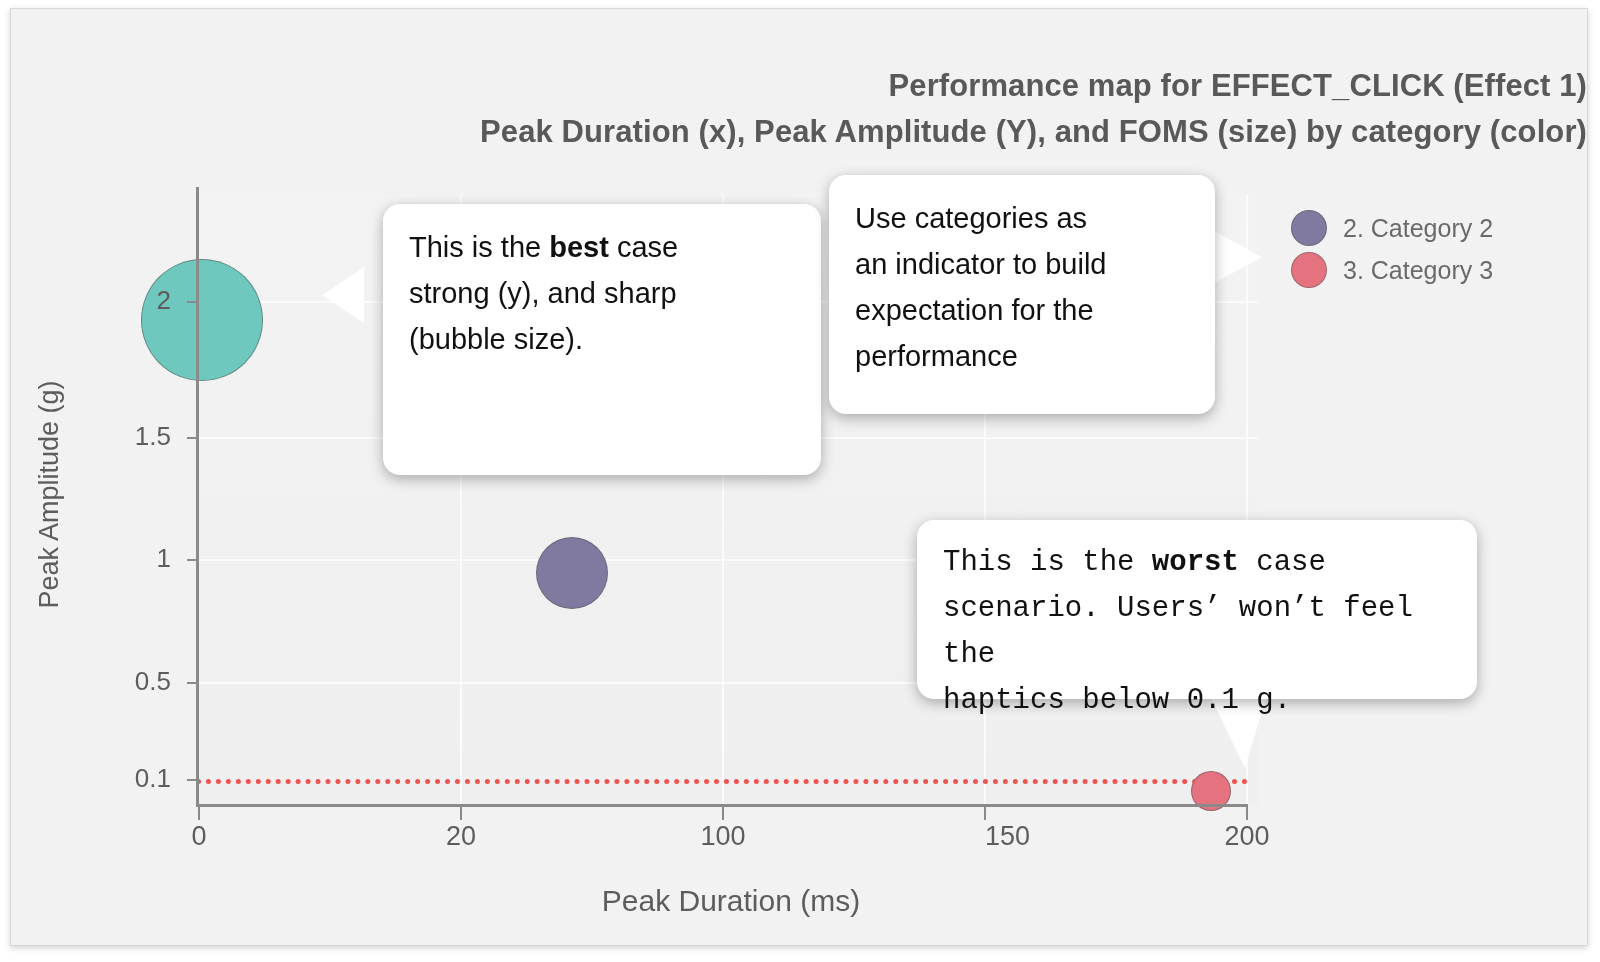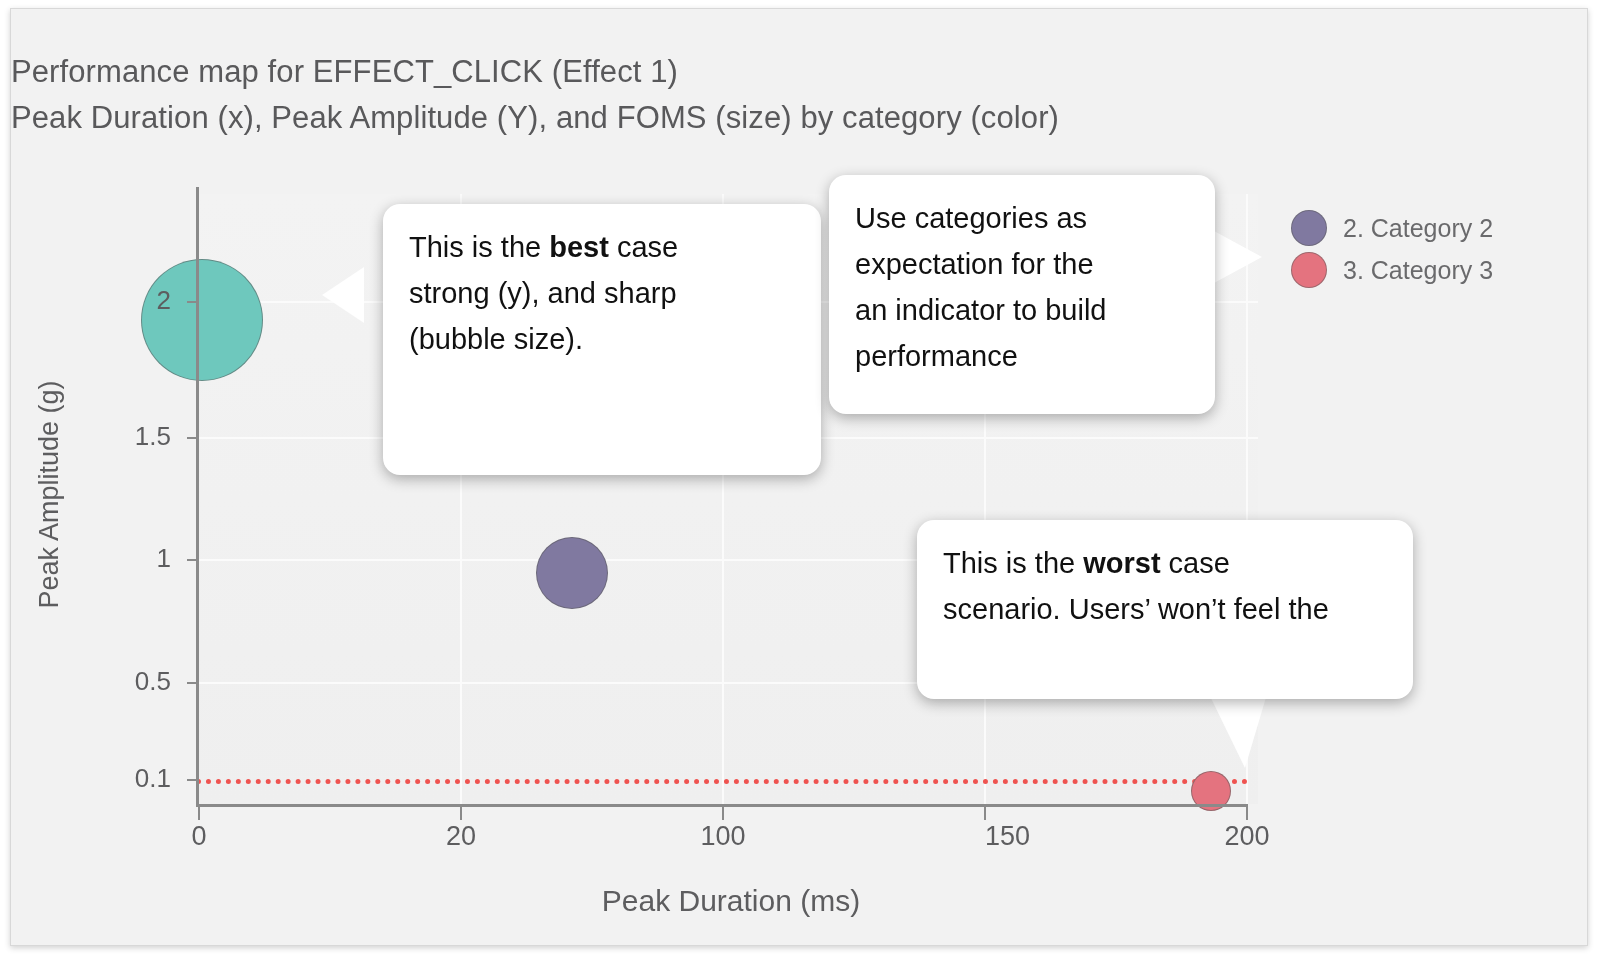--- a/index.html
+++ b/index.html
@@ -11,23 +11,23 @@
   }
   .canvas{
     position:absolute;left:10px;top:8px;width:1576px;height:936px;
     background:#f2f2f2;
     border:1px solid #d8d8d8;
     box-shadow:0 2px 6px rgba(0,0,0,0.18);
     overflow:hidden;
   }
   
   .title{
-    position:absolute;left:0;top:40px;width:100%;
-    text-align:left;color:#59595b;
-    font-size:31px;line-height:46px;font-weight:400;
+    position:absolute;left:0;top:54px;width:100%;
+    text-align:right;color:#59595b;
+    font-size:31px;line-height:46px;font-weight:700;
     letter-spacing:.1px;
   }
   .title .l2{display:block;}
   
   .plot{
     position:absolute;left:187px;top:185px;width:1060px;height:610px;
   }
   .plot-bg{
     position:absolute;inset:0;
     background:linear-gradient(180deg,#f3f3f3 0%,#efefef 100%);
@@ -176,26 +176,27 @@
     <div>
       <span>This is the </span><b>best</b><span> case</span>
     </div>
     <div>strong (y), and sharp</div>
     <div>(bubble size).</div>
   </div>
 
   <div class="tail tail-right" style="left:1203px;top:222px;"></div>
   <div class="callout" style="left:818px;top:166px;width:386px;height:239px;">
     <div>Use categories as</div>
+    <div>an indicator to build</div>
     <div>expectation for the</div>
-    <div>an indicator to build</div>
     <div>performance</div>
   </div>
 
   <div class="tail tail-down" style="left:1198px;top:685px;"></div>
-  <div class="callout" style="left:906px;top:511px;width:496px;height:179px;">
+  <div class="callout" style="left:906px;top:511px;width:560px;height:179px;font-family:Liberation Mono, monospace;">
     <div>
       <span>This is the </span><b>worst</b><span> case</span>
     </div>
     <div>scenario. Users’ won’t feel the</div>
+    <div>haptics below 0.1 g.</div>
   </div>
 
 </div>
 
 </body></html>

